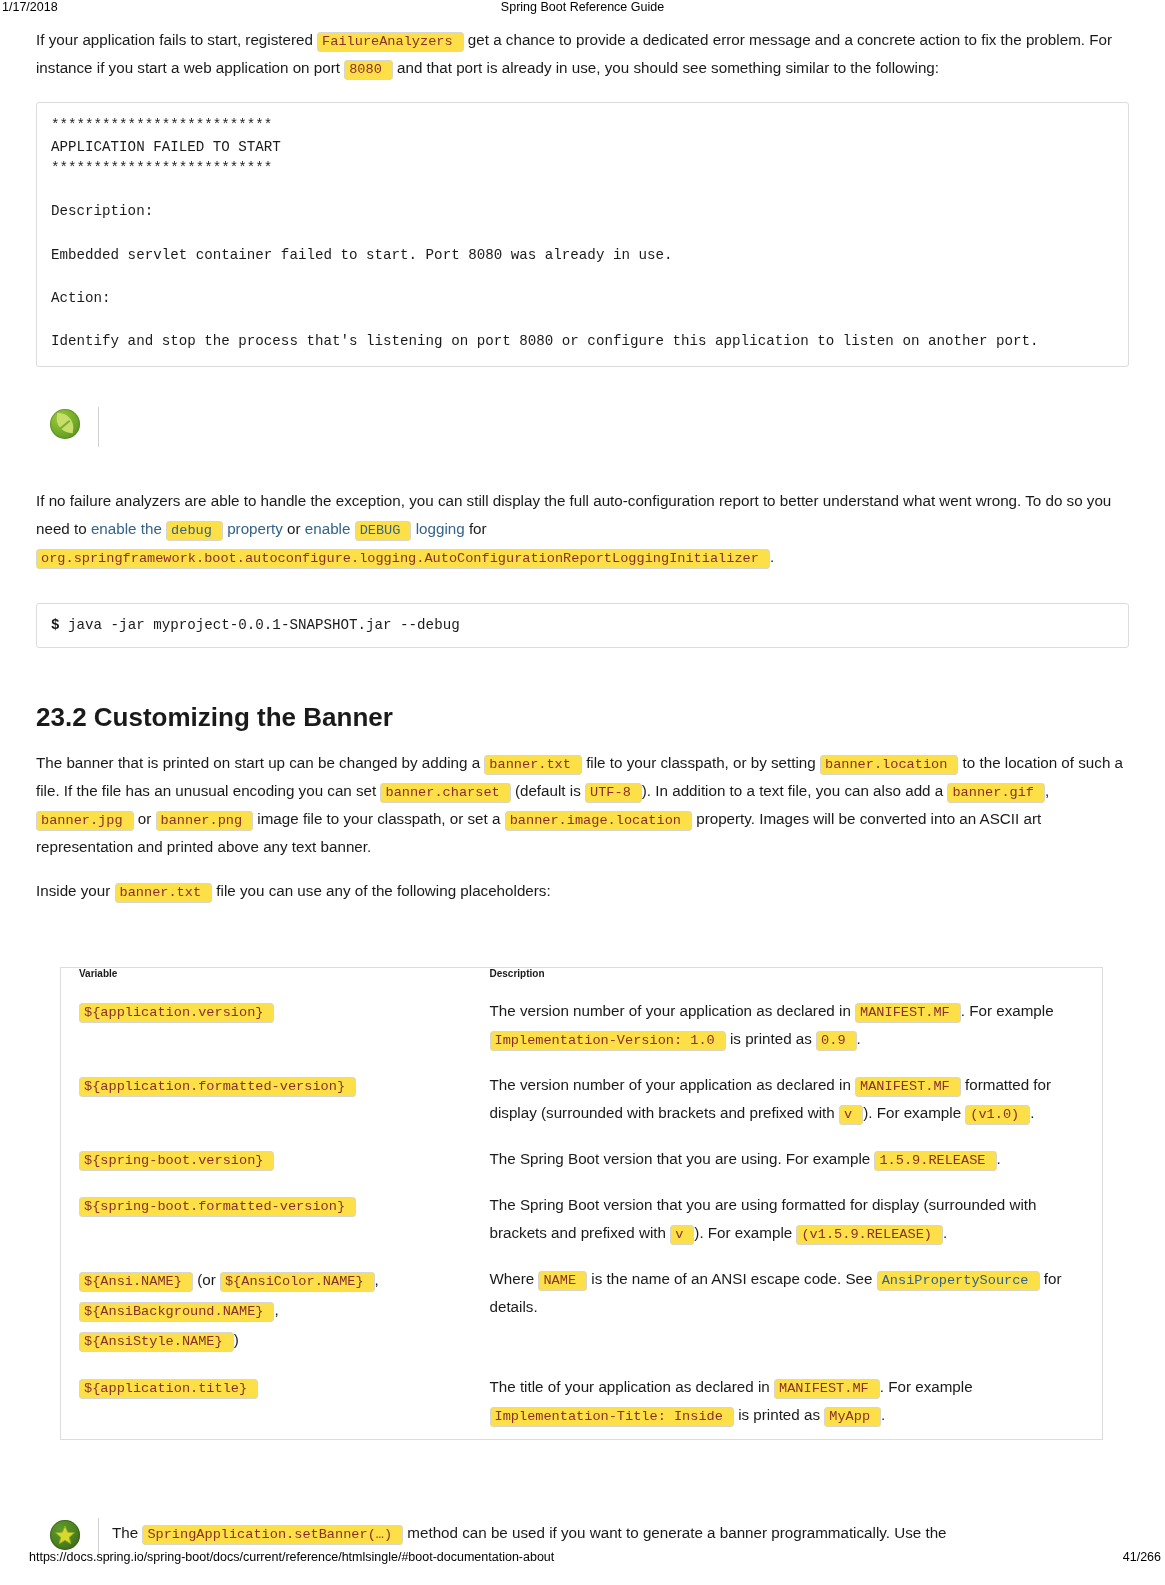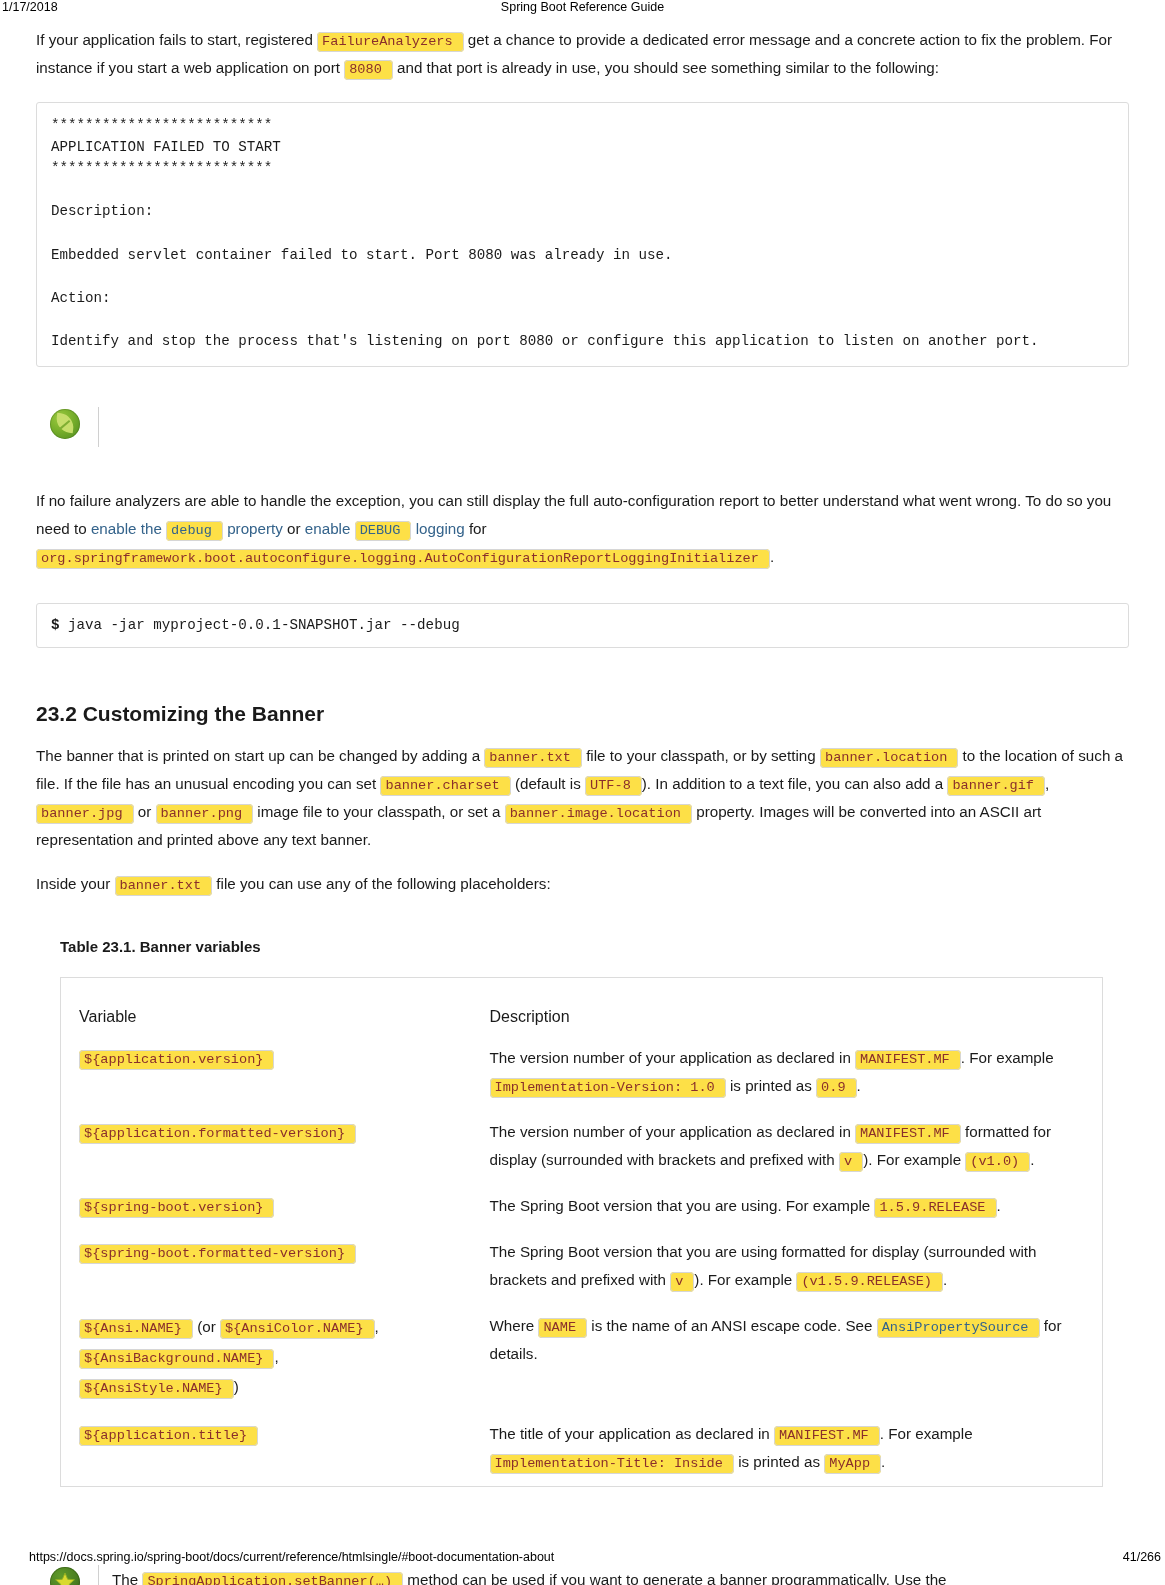--- a/index.html
+++ b/index.html
@@ -209,24 +209,24 @@
     border: 1px solid #dcdcdc;
     table-layout: fixed;
   }
   table.banner-table th,
   table.banner-table td {
     text-align: left;
     vertical-align: top;
     padding: 0;
   }
   table.banner-table th {
-    font-size: 16px;
-    font-weight: normal;
-    color: #1a1a1a;
-    padding: 30px 10px 10px 18px;
+    font-size: 10px;
+    font-weight: bold;
+    color: #1a1a1a;
+    padding: 0 10px 10px 18px;
   }
   table.banner-table th.col-desc,
   table.banner-table td.col-desc {
     padding-left: 34px;
   }
   table.banner-table td {
     font-size: 15.2px;
     line-height: 28px;
     color: #1a1a1a;
     padding: 8px 10px 10px 18px;
@@ -276,33 +276,32 @@
 
   <div class="sp-16"></div>
 
 
   <div class="sp-16"></div>
 
   <div class="screen one-line"><span class="prompt">$</span><span> java -jar myproject-0.0.1-SNAPSHOT.jar --debug</span></div>
 
   <div class="sp-54"></div>
 
-  <h2 style="font-size:21px; font-weight:bold; margin:0; color:#1a1a1a;">23.2 Customizing the Banner</h2>
+  <h2 style="font-size:26px; font-weight:bold; margin:0; color:#1a1a1a;">23.2 Customizing the Banner</h2>
 
   <div class="sp-16"></div>
 
   <p class="para"><span>The banner that is printed on start up can be changed by adding a </span><code class="c">banner.txt</code><span> file to your classpath, or by setting </span><code class="c">banner.location</code><span> to the location of such a file. If the file has an unusual encoding you can set </span><code class="c">banner.charset</code><span> (default is </span><code class="c">UTF-8</code><span>). In addition to a text file, you can also add a </span><code class="c">banner.gif</code><span>, </span><code class="c">banner.jpg</code><span> or </span><code class="c">banner.png</code><span> image file to your classpath, or set a </span><code class="c">banner.image.location</code><span> property. Images will be converted into an ASCII art representation and printed above any text banner.</span></p>
 
   <div class="sp-16"></div>
 
   <p class="para"><span>Inside your </span><code class="c">banner.txt</code><span> file you can use any of the following placeholders:</span></p>
 
   <div class="sp-40"></div>
 
-  <div class="table-title">Table 23.1. Banner variables</div>
 
   <table class="banner-table">
     <colgroup>
         <col class="cvar">
         <col class="cdesc">
       </colgroup>
     <thead>
       <tr>
         <th class="col-var">Variable</th>
         <th class="col-desc">Description</th>

